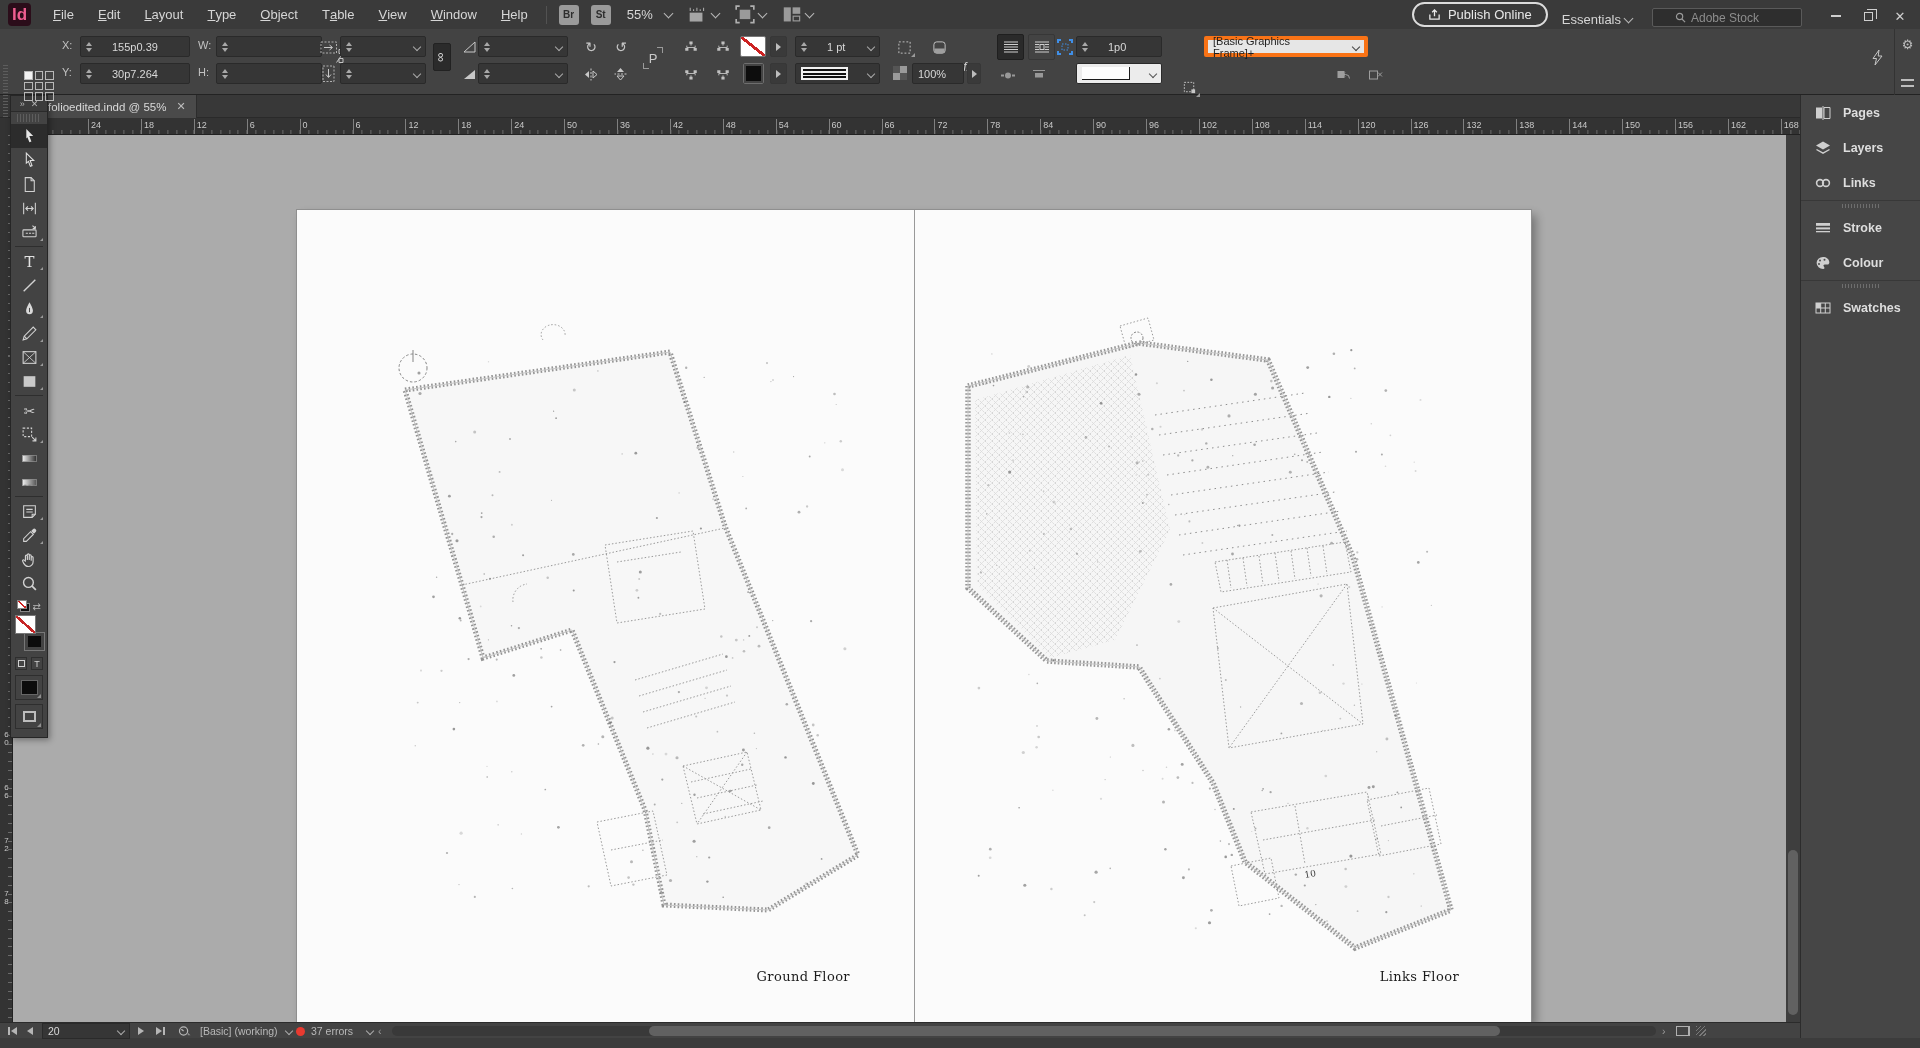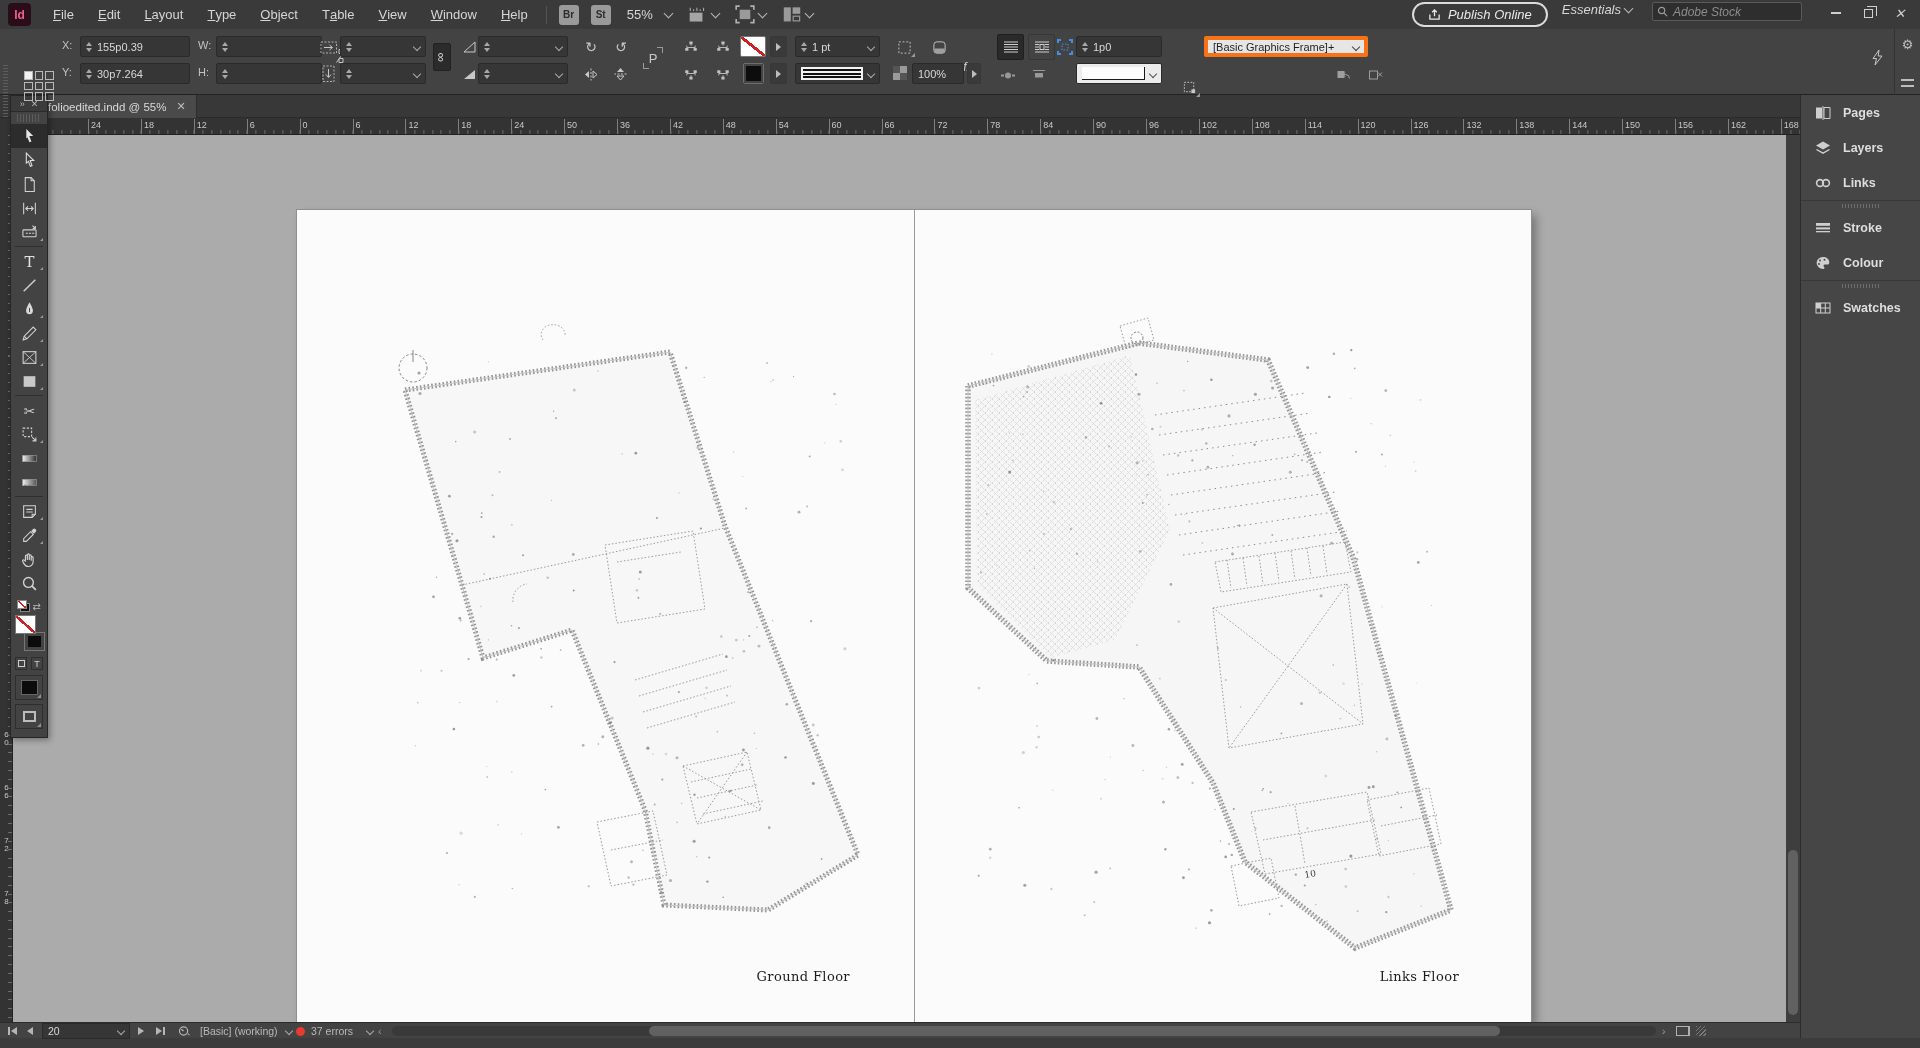--- a/index.html
+++ b/index.html
@@ -4,56 +4,56 @@
 <style>
   * { margin:0; padding:0; box-sizing:border-box; }
   html,body { width:1920px; height:1048px; overflow:hidden; background:#222;
     font-family:"Liberation Sans", sans-serif; }
   #app { position:relative; width:1920px; height:1048px; background:#3c3c3c; overflow:hidden; }
 
   
   .menubar { position:absolute; left:0; top:0; width:1920px; height:29px; background:#3a3a3a;
     display:flex; align-items:center; color:#d6d6d6; font-size:13px; z-index:40; }
   .logo { width:23px; height:23px; margin:0 10px 0 8px; background:#2b0d1a; border-radius:4px;
-    color:#ee5e90; font-weight:bold; font-size:12px; display:flex; align-items:center; justify-content:center; }
+    color:#ee5e90; font-weight:bold; font-size:17px; display:flex; align-items:center; justify-content:center; }
   .menus { display:flex; align-items:center; }
   .menu-item { padding:0 12px; height:29px; display:flex; align-items:center; cursor:default; }
   .menu-item u { text-decoration:underline; }
   .vsep { width:1px; height:18px; background:#525252; margin:0 6px; }
   .mini-btn { width:20px; height:20px; background:#9a9a9a; color:#2d2d2d; border-radius:3px;
     font-size:10px; font-weight:bold; display:flex; align-items:center; justify-content:center; margin:0 6px; }
   .zoom-val { margin:0 8px 0 10px; }
   .chv { width:7px; height:7px; border-right:1.6px solid #b8b8b8; border-bottom:1.6px solid #b8b8b8;
     transform:rotate(45deg); display:inline-block; margin:-3px 4px 0 4px; }
   .mb-ico { width:20px; height:18px; margin-left:12px; display:flex; align-items:center; justify-content:center; }
-  .mb-right { margin-left:auto; display:flex; align-items:flex-start;font-style:italic; }
+  .mb-right { margin-left:auto; display:flex; align-items:flex-end; }
   .publish-btn { display:flex; align-items:center; gap:7px; border:2px solid #dcdcdc; border-radius:14px;
     padding:3px 14px; color:#e8e8e8; font-size:13px; margin-right:14px; }
   .workspace { display:flex; align-items:center; margin-right:16px; }
   .stock-search { width:150px; height:19px; background:#2e2e2e; border:1px solid #5a5a5a; border-radius:2px;
-    display:flex; align-items:center; gap:5px; padding:0 4px; color:#8d8d8d; font-size:12px; margin-right:20px; }
+    display:flex; align-items:center; gap:5px; padding:0 22px; color:#8d8d8d; font-size:12px; margin-right:20px; }
   .win-btns { display:flex; align-items:center; gap:4px; margin-right:6px; }
   .win-btn { width:28px; height:22px; display:flex; align-items:center; justify-content:center; color:#cfcfcf; font-size:13px; }
   .min-glyph { width:10px; height:2px; background:#cfcfcf; }
   .restore-glyph { position:relative; width:9px; height:9px; border:1.4px solid #cfcfcf; }
   .restore-glyph::before { content:""; position:absolute; left:2px; top:-4px; width:9px; height:9px;
     border:1.4px solid #cfcfcf; border-left:none; border-bottom:none; }
 
   
   .controlbar { position:absolute; left:0; top:29px; width:1920px; height:66px; background:#434343;
     border-bottom:1px solid #232323; z-index:39; }
   .cp-grip { position:absolute; left:3px; top:36px; width:5px; height:52px;
     background:repeating-linear-gradient(180deg,#5d5d5d 0 1px,transparent 1px 3px); }
   .proxy { position:absolute; left:24px; top:42px; width:30px; height:30px; display:grid;
     grid-template-columns:repeat(3,1fr); grid-template-rows:repeat(3,1fr); gap:2px; }
   .proxy i { border:1px solid #b8b8b8; }
   .proxy i.sel { background:#f2f2f2; }
   .cp-label { position:absolute; color:#c2c2c2; font-size:11px; }
   .cp-field { position:absolute; height:21px; background:#363636; border:1px solid #2a2a2a; border-radius:2px;
-    color:#d8d8d8; font-size:11px; display:flex; align-items:center; padding:0 5px; gap:5px; }
+    color:#d8d8d8; font-size:11px; display:flex; align-items:center; padding:0 5px; gap:20px; }
   .cp-field .dd-chv { margin-left:auto; }
   .dd-chv { width:6px; height:6px; border-right:1.4px solid #aaa; border-bottom:1.4px solid #aaa; transform:rotate(45deg); }
   .stepper { display:flex; flex-direction:column; gap:2px; }
   .stepper i { width:0; height:0; border-left:3.5px solid transparent; border-right:3.5px solid transparent; }
   .stepper i.up { border-bottom:4px solid #a8a8a8; }
   .stepper i.dn { border-top:4px solid #a8a8a8; }
   .cp-ico { position:absolute; width:22px; height:20px; display:flex; align-items:center; justify-content:center; color:#c6c6c6; }
   .cp-btn { position:absolute; display:flex; align-items:center; justify-content:center;
     border:1px solid #373737; border-radius:2px; color:#c6c6c6; }
   .cp-btn.dark { background:#2b2b2b; border-color:#222; }

